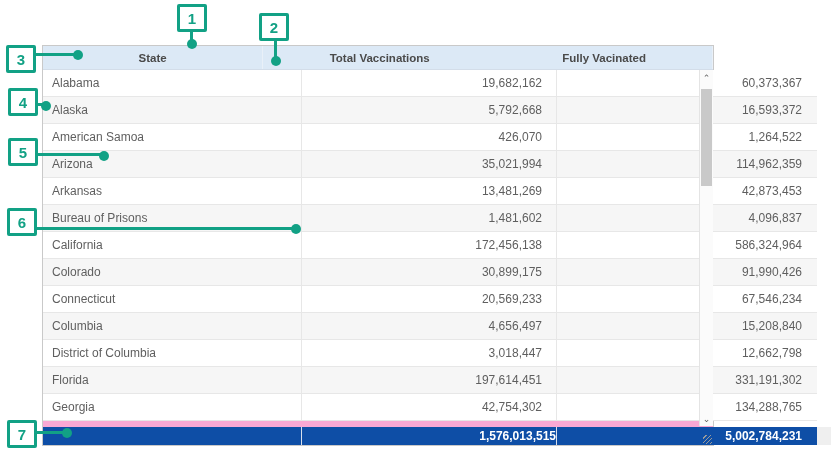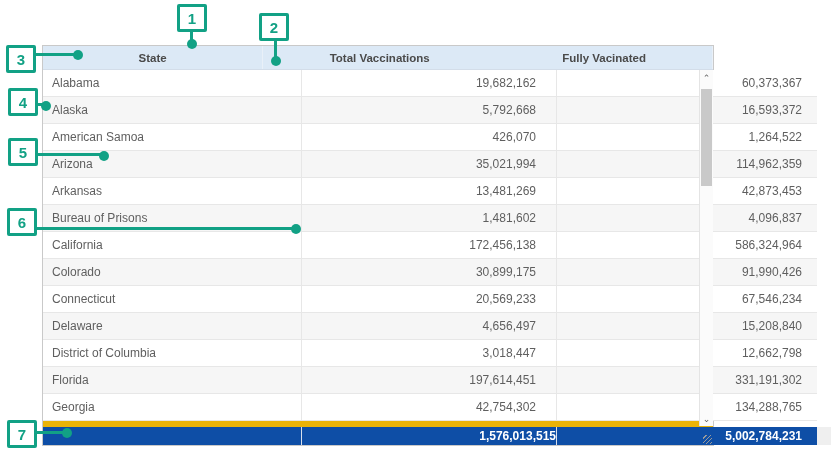--- a/index.html
+++ b/index.html
@@ -10,34 +10,34 @@
     --header-text:#4a4a4a;
     --grid:#e7e7e7;
     --outer:#c9c9c9;
   }
   *{margin:0;padding:0;box-sizing:border-box;}
   body{font-family:"Liberation Sans", sans-serif;background:#fff;}
   .canvas{position:relative;width:833px;height:453px;background:#fff;overflow:hidden;}
 
   
   .table{position:absolute;left:42px;top:45px;width:672px;height:401px;
-         border:1px solid var(--outer);background:#eab308;}
+         border:1px solid var(--outer);background:#f9a8d4;}
   .thead{display:flex;height:24px;background:var(--header-bg);border-bottom:1px solid #d3dde9;}
   .th{display:flex;align-items:center;justify-content:center;
       font-size:11.5px;font-weight:bold;color:var(--header-text);}
   .th.c1{width:259px;border-right:1px solid #e9f0f8;}
   .th.c2{width:255px;border-right:1px solid #e9f0f8;}
   .th.c3{width:274px;}
 
   .tbody{position:absolute;left:0;top:24px;width:774px;height:351px;background:#fff;}
   .tr{display:flex;height:27px;border-bottom:1px solid var(--grid);background:#fff;}
   .tr:nth-child(even){background:#f6f6f6;}
   .td{display:flex;align-items:center;font-size:12px;color:var(--cell-text);overflow:hidden;}
   .td.state{width:259px;padding-left:9px;border-right:1px solid var(--grid);}
-  .td.num{justify-content:flex-end;padding-right:20px;}
+  .td.num{justify-content:flex-end;padding-right:14px;}
   .td.fully{width:255px;border-right:1px solid var(--grid);}
   .td.total{width:260px;padding-right:15px;}
 
   .tfoot{position:absolute;left:0;bottom:0;width:788px;height:18px;display:flex;}
   .tf{background:var(--footer-bg);display:flex;align-items:center;justify-content:flex-end;
       font-size:12px;font-weight:bold;color:#fff;}
   .tf.state{width:259px;border-right:1px solid #d7dfec;}
   .tf.fully{width:255px;padding-right:0;border-right:1px solid #d7dfec;}
   .tf.total{width:260px;padding-right:15px;}
   .tf-corner{width:14px;background:#efefef;}
@@ -130,21 +130,21 @@
         <div class="td state">Colorado</div>
         <div class="td num fully">30,899,175</div>
         <div class="td num total">91,990,426</div>
       </div>
       <div class="tr">
         <div class="td state">Connecticut</div>
         <div class="td num fully">20,569,233</div>
         <div class="td num total">67,546,234</div>
       </div>
       <div class="tr">
-        <div class="td state">Delaware</div>
+        <div class="td state">Columbia</div>
         <div class="td num fully">4,656,497</div>
         <div class="td num total">15,208,840</div>
       </div>
       <div class="tr">
         <div class="td state">District of Columbia</div>
         <div class="td num fully">3,018,447</div>
         <div class="td num total">12,662,798</div>
       </div>
       <div class="tr">
         <div class="td state">Florida</div>

